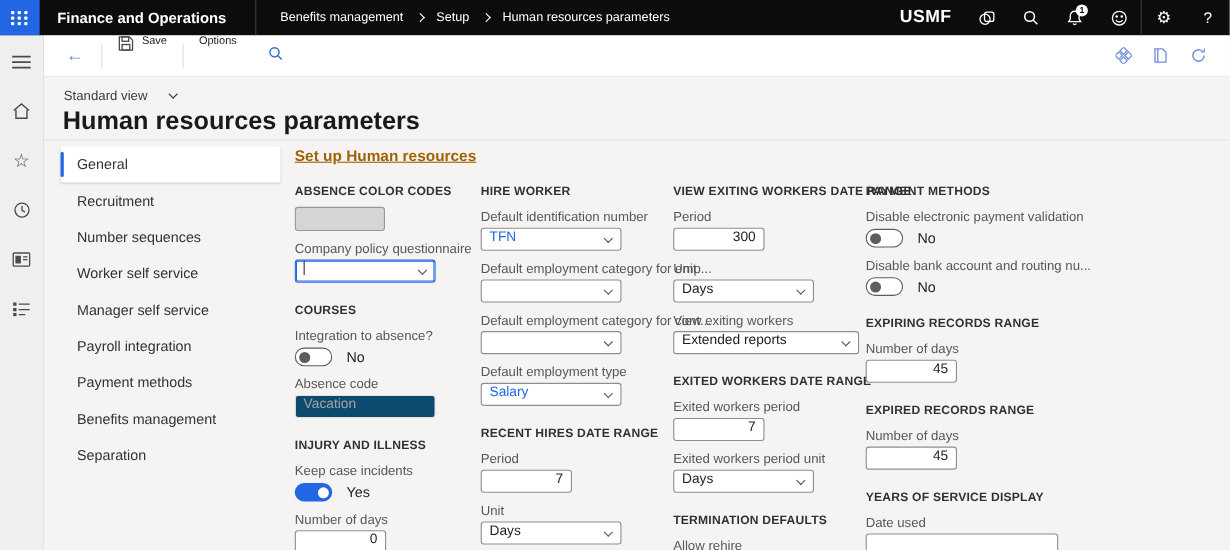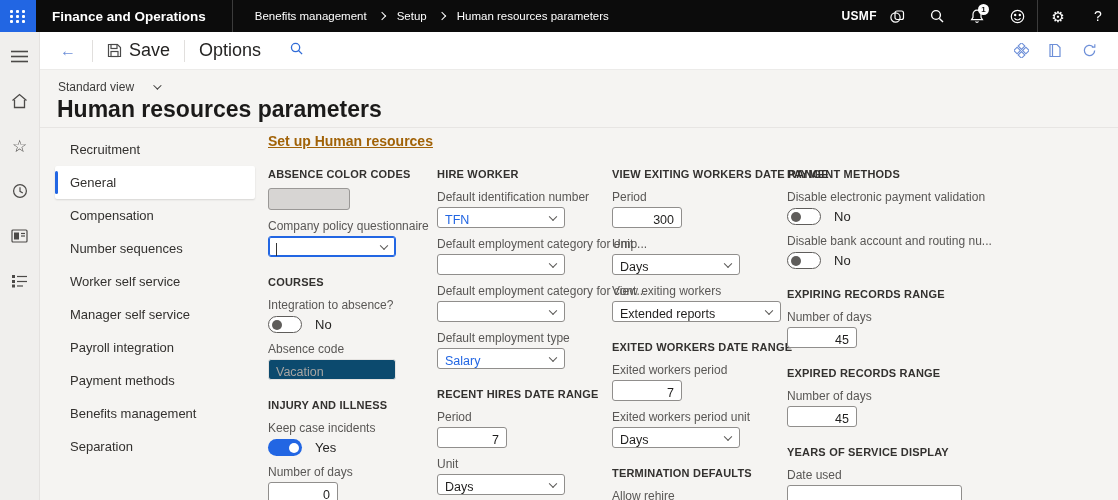--- a/index.html
+++ b/index.html
@@ -15,37 +15,37 @@
   .waffle { width:36px; height:32px; background:#2266e3; display:flex; align-items:center; justify-content:center; cursor:pointer; }
   .waffle-grid { display:grid; grid-template-columns:repeat(3,4px); grid-gap:2px; }
   .waffle-grid span { width:3px; height:3px; background:#fff; border-radius:1px; }
   .app-title { font-weight:700; font-size:13.5px; margin:0 26px 0 16px; white-space:nowrap; }
   .tb-sep { width:1px; height:32px; background:#3c3c3c; }
   .crumbs { display:flex; align-items:center; margin-left:22px; font-size:11.5px; }
   .crumb { white-space:nowrap; cursor:pointer; }
   .crumb-chev { width:6px; height:6px; border-right:1.6px solid #fff; border-bottom:1.6px solid #fff;
     transform:rotate(-45deg); margin:0 12px; }
   .tb-right { margin-left:auto; display:flex; align-items:center; height:32px; }
-  .company { font-size:12px; font-weight:600; letter-spacing:.4px; margin-right:0; cursor:pointer; }
+  .company { font-size:16px; font-weight:600; letter-spacing:.4px; margin-right:12px; cursor:pointer; }
   .tb-icon { width:40px; height:32px; display:flex; align-items:center; justify-content:center; cursor:pointer; position:relative; color:#fff; }
   .tb-icon svg { display:block; }
   .badge { position:absolute; top:4px; right:8px; width:11px; height:11px; border-radius:50%;
     background:#fff; color:#111; font-size:8px; font-weight:700; display:flex; align-items:center; justify-content:center; }
   .glyph { font-size:15px; line-height:1; }
   
   .rail { position:absolute; top:32px; left:0; bottom:0; width:40px; background:#f0efed;
     border-right:1px solid #e4e2e0; display:flex; flex-direction:column; align-items:center; padding-top:12px; gap:21px; z-index:5; }
   .rail-icon { width:24px; height:24px; display:flex; align-items:center; justify-content:center; color:#4c4a48; cursor:pointer; }
   .rail-icon .glyph { font-size:17px; color:#4c4a48; }
   
   .actionbar { position:absolute; top:32px; left:40px; right:0; height:38px; background:#fff;
     border-bottom:1px solid #ecebe9; display:flex; align-items:center; z-index:4; }
   .back-btn { color:#6d8fd8; font-size:16px; padding:0 16px 0 20px; cursor:pointer; }
   .ab-sep { width:1px; height:22px; background:#e1dfdd; }
-  .ab-btn { display:flex; align-items:center; gap:7px; font-size:18px; color:#252423; padding:0 14px; height:100%; cursor:pointer; }
+  .ab-btn { display:flex; gap:7px; font-size:10px; color:#252423; padding:0 14px; height:100%; cursor:pointer; }
   .ab-search { color:#2f6bd7; padding:0 14px; cursor:pointer; }
   .ab-right { margin-left:auto; display:flex; align-items:center; gap:4px; padding-right:14px; color:#6d8fd8; }
   .ab-right .tb-icon { width:30px; }
   
   .viewsel { position:absolute; top:80px; left:58px; font-size:12px; color:#3b3a39; display:flex; align-items:center; gap:19px; cursor:pointer; z-index:3; }
   .viewsel .chev-s { width:6px; height:6px; border-right:1.4px solid #3b3a39; border-bottom:1.4px solid #3b3a39; transform:rotate(45deg) translateY(-2px); }
   .page-title { position:absolute; top:96px; left:57px; font-size:23px; font-weight:600; color:#1b1a19; z-index:3; }
   .head-rule { position:absolute; top:127px; left:40px; right:0; border-bottom:1px solid #e7e5e3; }
   
   .nav { position:absolute; top:133px; left:55px; width:200px; z-index:3; }
@@ -57,30 +57,30 @@
   .col { position:absolute; top:168px; }
   #col1 { left:268px; width:158px; }
   #col2 { left:437px; width:152px; }
   #col3 { left:612px; width:166px; }
   #col4 { left:787px; width:185px; }
   .grp { font-size:11px; font-weight:700; color:#33312f; letter-spacing:.2px; white-space:nowrap; margin-top:19px; line-height:13px; }
   .grp.first { margin-top:0; }
   .lbl { font-size:12px; color:#595755; margin-top:9px; white-space:nowrap; line-height:14px; }
   .ctl { margin-top:3px; }
   .tbx { height:21px; border:1px solid #908e8c; border-radius:3px; background:#fff; font-size:12.5px;
-    color:#1f1e1d; display:flex; align-items:flex-end; padding:0 7px; position:relative; cursor:text; }
+    color:#1f1e1d; display:flex; align-items:flex-start; padding:0 7px; position:relative; cursor:text; }
   .tbx.num { justify-content:flex-end; }
   .dd { padding-right:24px; cursor:pointer; }
   .chev { position:absolute; right:8px; top:50%; width:6px; height:6px;
     border-right:1.5px solid #5a5856; border-bottom:1.5px solid #5a5856; transform:translateY(-70%) rotate(45deg); }
   .link { color:#2266e3; }
   .disabled { background:#0c4a6e; border-color:#e5e3e1; color:#a6a4a2; cursor:default; }
   .focus { border-color:#2266e3; box-shadow:0 0 0 1px #2266e3 inset; }
   .caret { width:1px; height:13px; background:#333; }
-  .w-sm { width:70px; } .w-md { width:128px; } .w-lg { width:169px; } .w-xl { width:175px; }
+  .w-sm { width:83px; } .w-md { width:128px; } .w-lg { width:169px; } .w-xl { width:175px; }
   .toggle-row { display:flex; align-items:center; gap:13px; margin-top:4px; }
   .tgl { width:34px; height:17px; border-radius:9px; position:relative; cursor:pointer; flex:none; }
   .tgl.off { border:1px solid #5f5d5b; background:#fff; }
   .tgl.off .knob { position:absolute; left:3px; top:2.5px; width:10px; height:10px; border-radius:50%; background:#5f5d5b; }
   .tgl.on { background:#2266e3; }
   .tgl.on .knob { position:absolute; right:3px; top:3.5px; width:10px; height:10px; border-radius:50%; background:#fff; }
   .tglval { font-size:13px; color:#252423; }
   .swatch { width:82px; height:22px; background:#d7d5d3; border:1px solid #9a9896; border-radius:3px; margin-top:7px; cursor:pointer; }
 </style>
 </head>
@@ -237,23 +237,22 @@
 </div>
 
 <div class="viewsel">
   <span>Standard view</span>
   <span class="chev-s"></span>
 </div>
 <div class="page-title">Human resources parameters</div>
 <div class="head-rule"></div>
 
 <div class="nav">
+  <div class="nav-item selected">General</div>
   <div class="nav-item">Recruitment</div>
-  <div class="nav-item selected">General</div>
-  <div class="nav-item">Compensation</div>
   <div class="nav-item">Number sequences</div>
   <div class="nav-item">Worker self service</div>
   <div class="nav-item">Manager self service</div>
   <div class="nav-item">Payroll integration</div>
   <div class="nav-item">Payment methods</div>
   <div class="nav-item">Benefits management</div>
   <div class="nav-item">Separation</div>
 </div>
 
 <div class="section-title">Set up Human resources</div>

